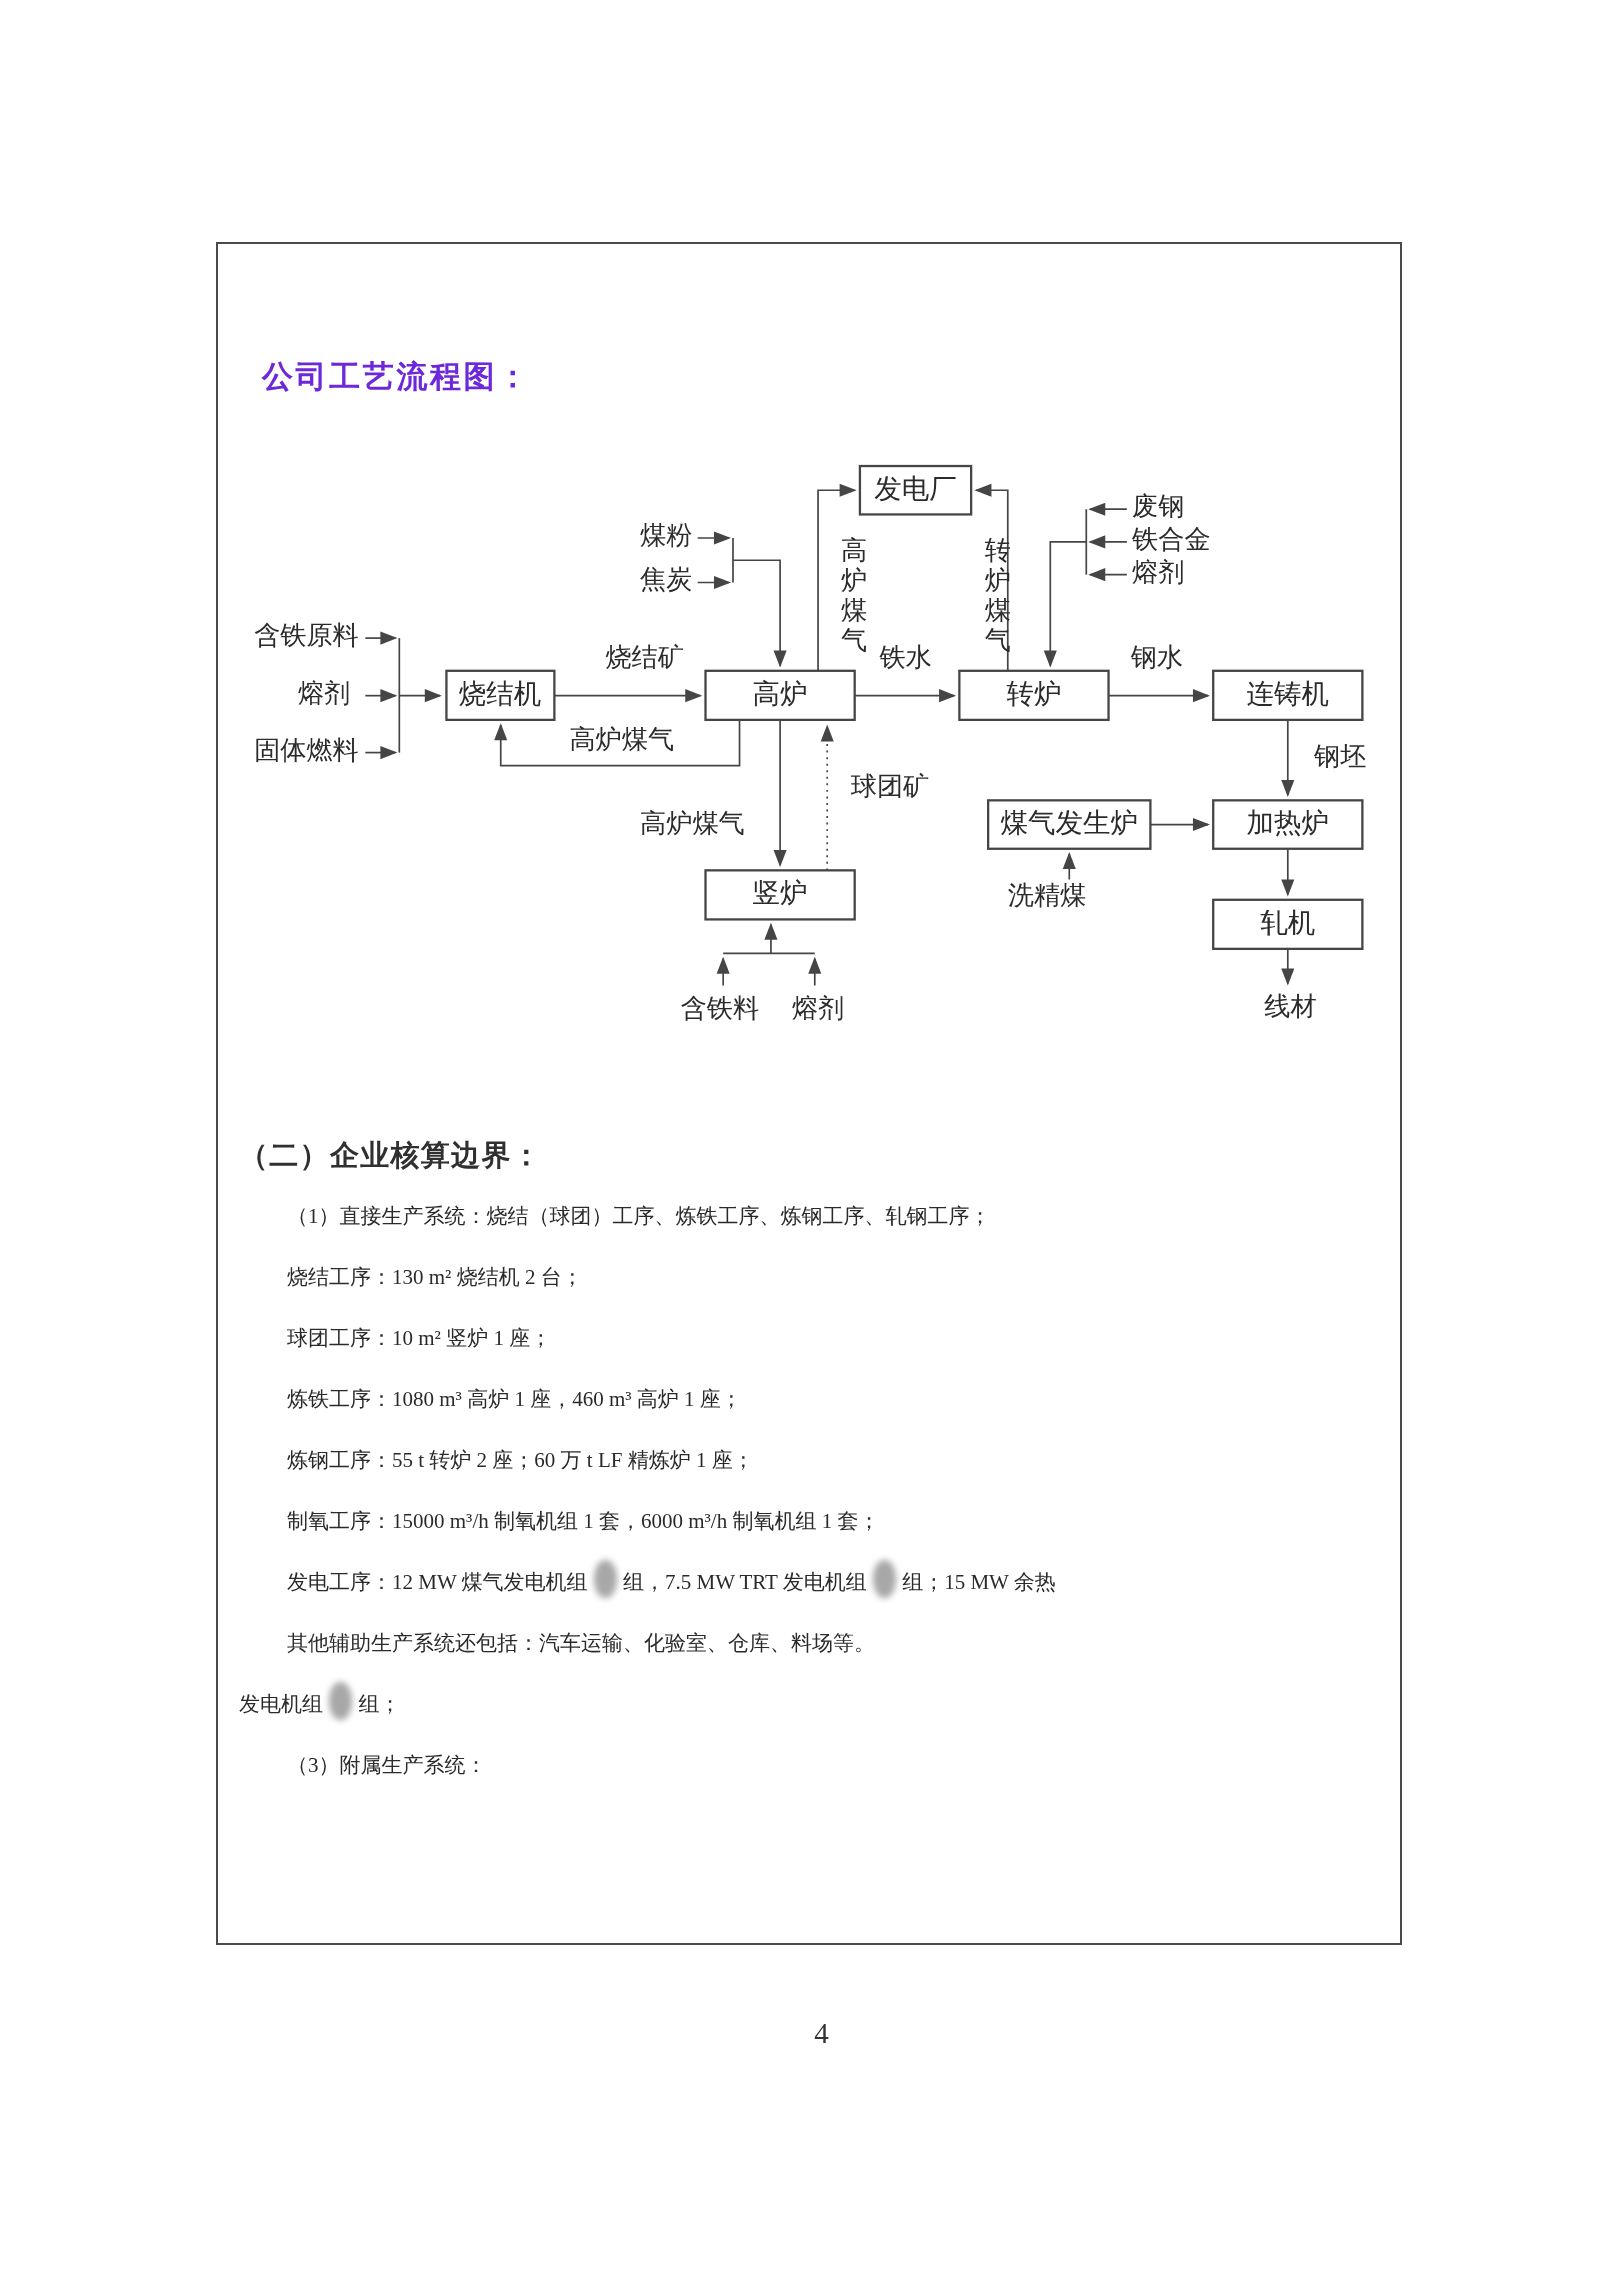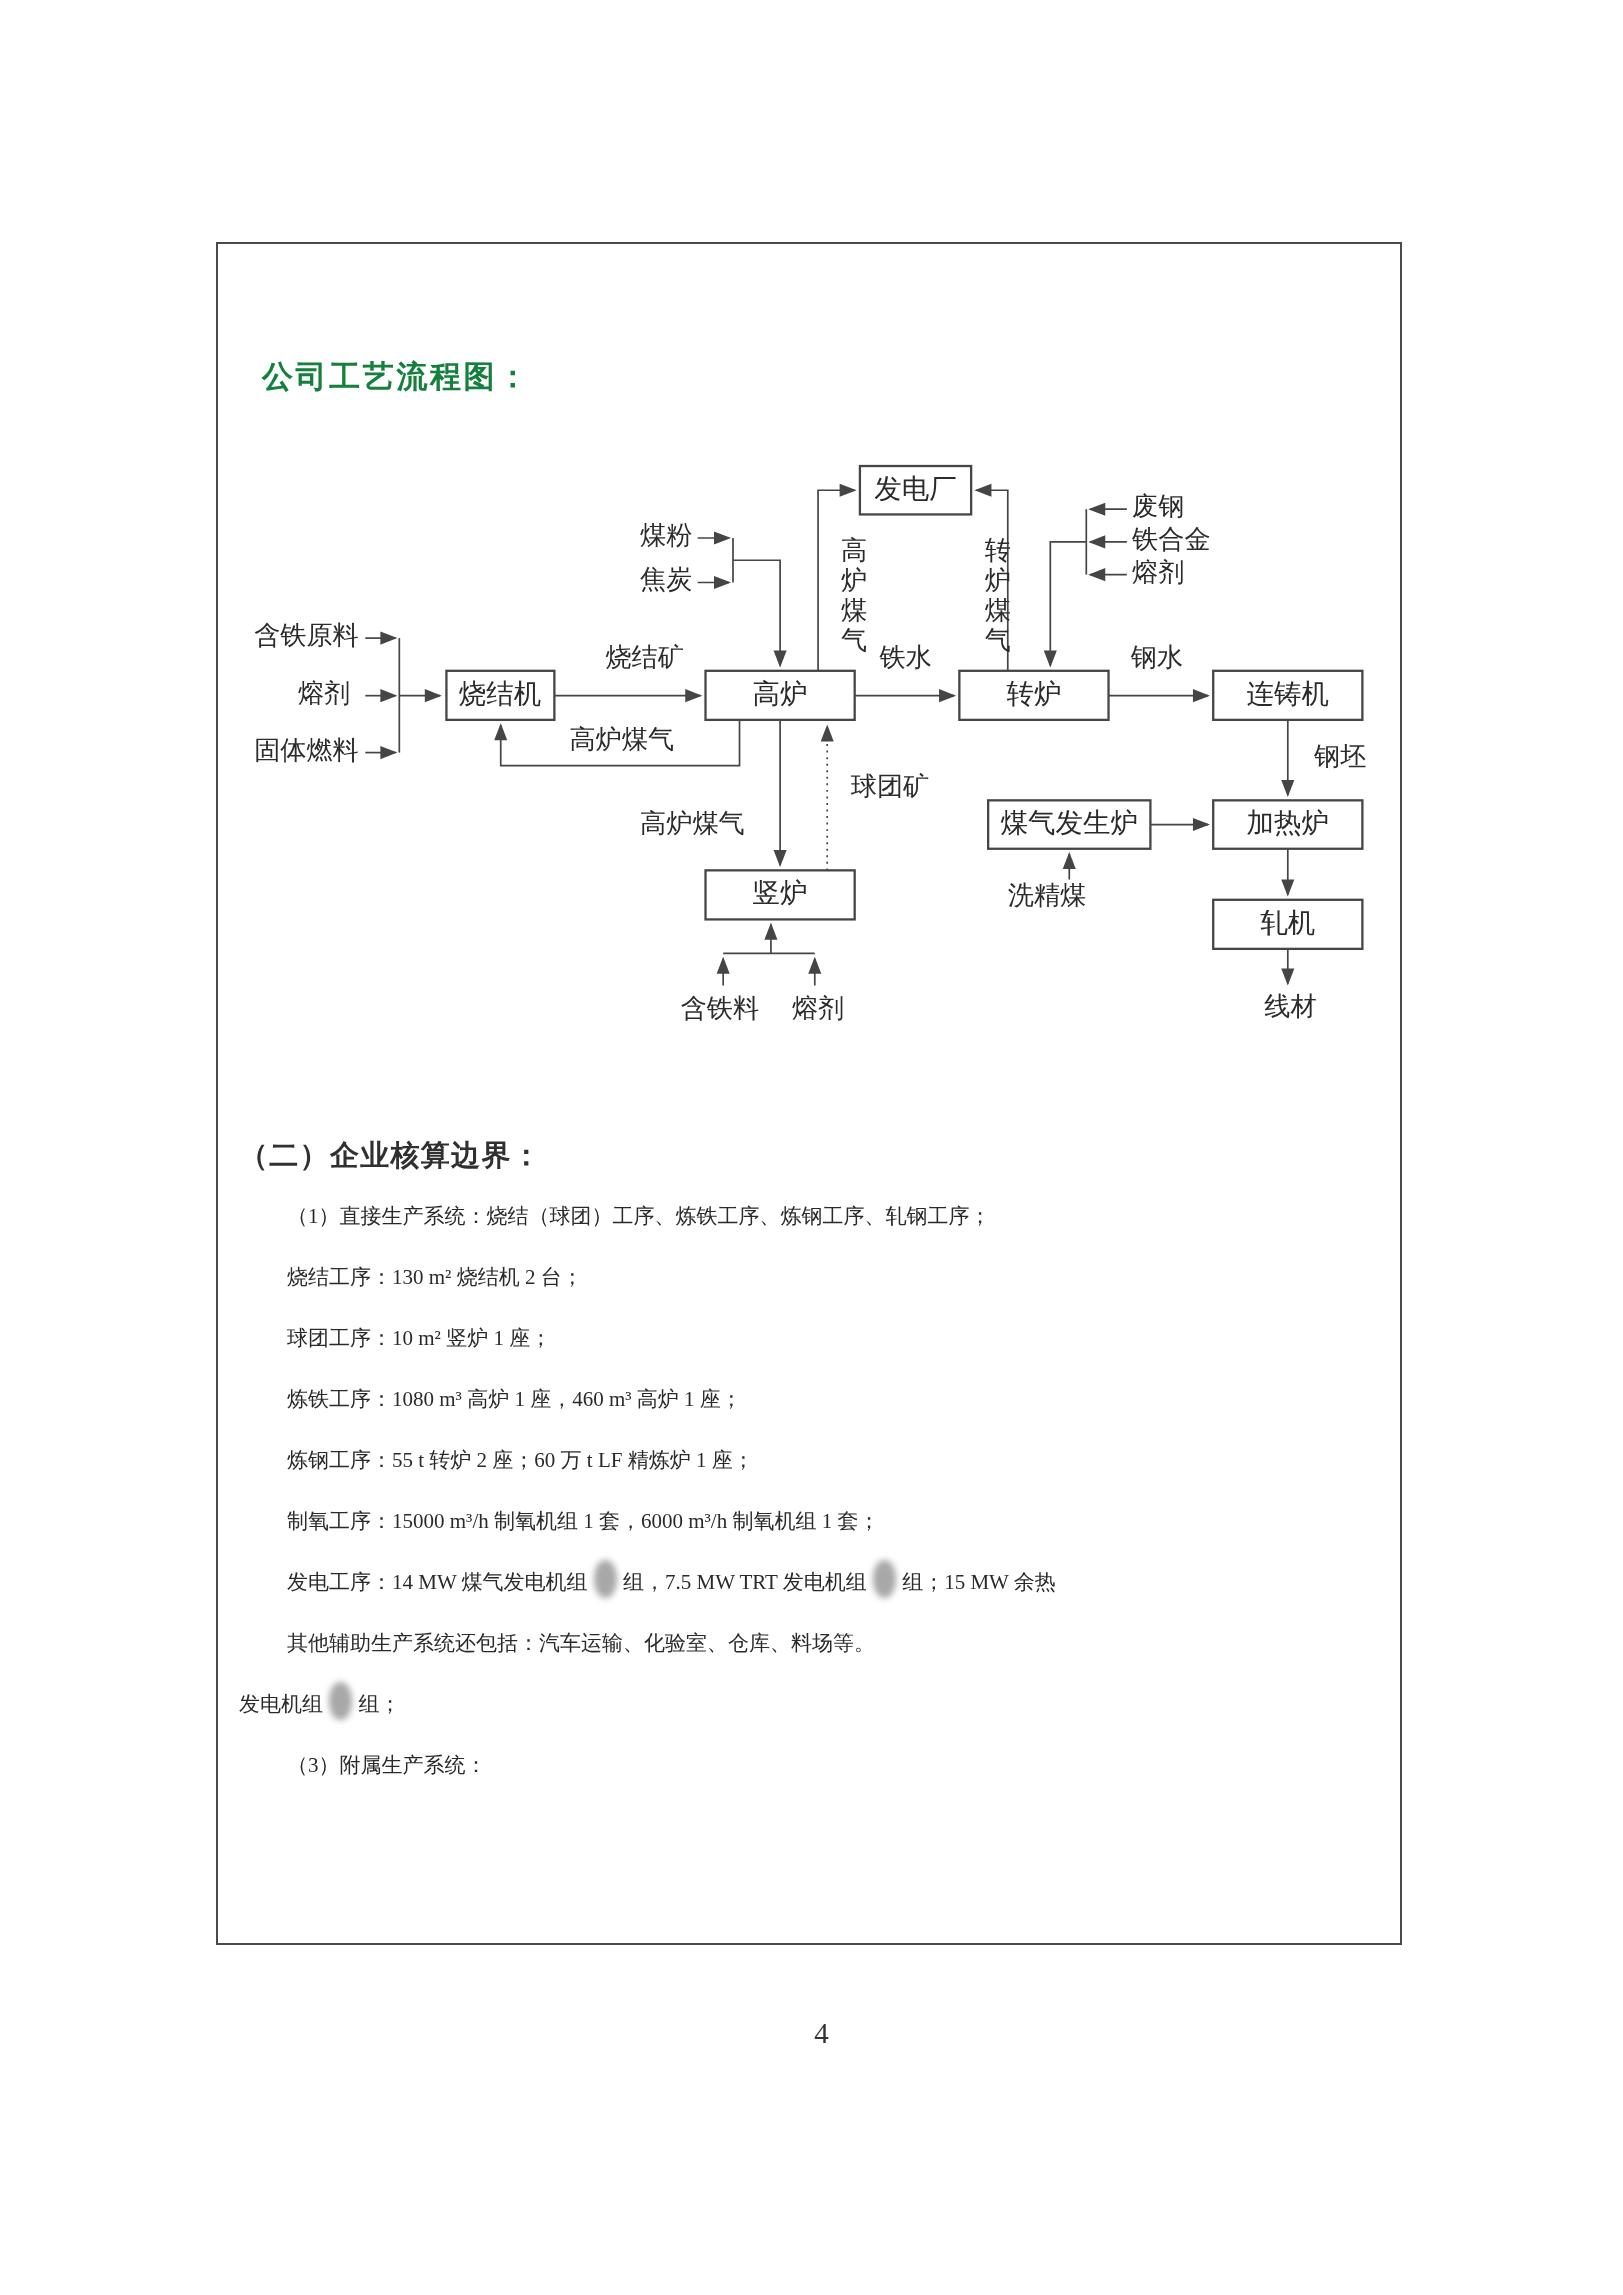--- a/index.html
+++ b/index.html
@@ -12,21 +12,21 @@
   }
   .page-border {
     position:absolute; left:216px; top:242px;
     width:1186px; height:1703px;
     border:2.6px solid #4a4a4a;
     box-sizing:border-box;
   }
   .doc-title {
     position:absolute; left:262px; top:356px;
     font-size:31px; font-weight:bold; letter-spacing:2.6px;
-    color:#15803d;
+    color:#6d28d9;
   }
   #flow-svg { position:absolute; left:216px; top:432px; }
   .nbox { fill:#ffffff; stroke:#454545; stroke-width:3.5px; }
   .nlabel {
     font-size:42px; fill:#2b2b2b; text-anchor:middle;
     dominant-baseline:middle;
     font-family:"Liberation Serif","DejaVu Serif",serif;
   }
   .flabel {
     font-size:40px; fill:#2b2b2b;
@@ -171,21 +171,21 @@
 
 <div class="text-block">
   <div class="sec-heading">（二）企业核算边界：</div>
   <div id="text-lines">
       <div class="para-line indent"><span>（1）直接生产系统：烧结（球团）工序、炼铁工序、炼钢工序、轧钢工序；</span></div>
       <div class="para-line indent"><span>烧结工序：130 m² 烧结机 2 台；</span></div>
       <div class="para-line indent"><span>球团工序：10 m² 竖炉 1 座；</span></div>
       <div class="para-line indent"><span>炼铁工序：1080 m³ 高炉 1 座，460 m³ 高炉 1 座；</span></div>
       <div class="para-line indent"><span>炼钢工序：55 t 转炉 2 座；60 万 t LF 精炼炉 1 座；</span></div>
       <div class="para-line indent"><span>制氧工序：15000 m³/h 制氧机组 1 套，6000 m³/h 制氧机组 1 套；</span></div>
-      <div class="para-line indent"><span>发电工序：14 MW 煤气发电机组</span><span class="redact-blob"></span><span>组，7.5 MW TRT 发电机组</span><span class="redact-blob"></span><span>组；15 MW 余热</span></div>
+      <div class="para-line indent"><span>发电工序：12 MW 煤气发电机组</span><span class="redact-blob"></span><span>组，7.5 MW TRT 发电机组</span><span class="redact-blob"></span><span>组；15 MW 余热</span></div>
       <div class="para-line indent"><span>其他辅助生产系统还包括：汽车运输、化验室、仓库、料场等。</span></div>
       <div class="para-line"><span>发电机组</span><span class="redact-blob"></span><span>组；</span></div>
       <div class="para-line indent"><span>（3）附属生产系统：</span></div>
     </div>
 </div>
 
 <div class="page-num">4</div>
 
 
 </body></html>

